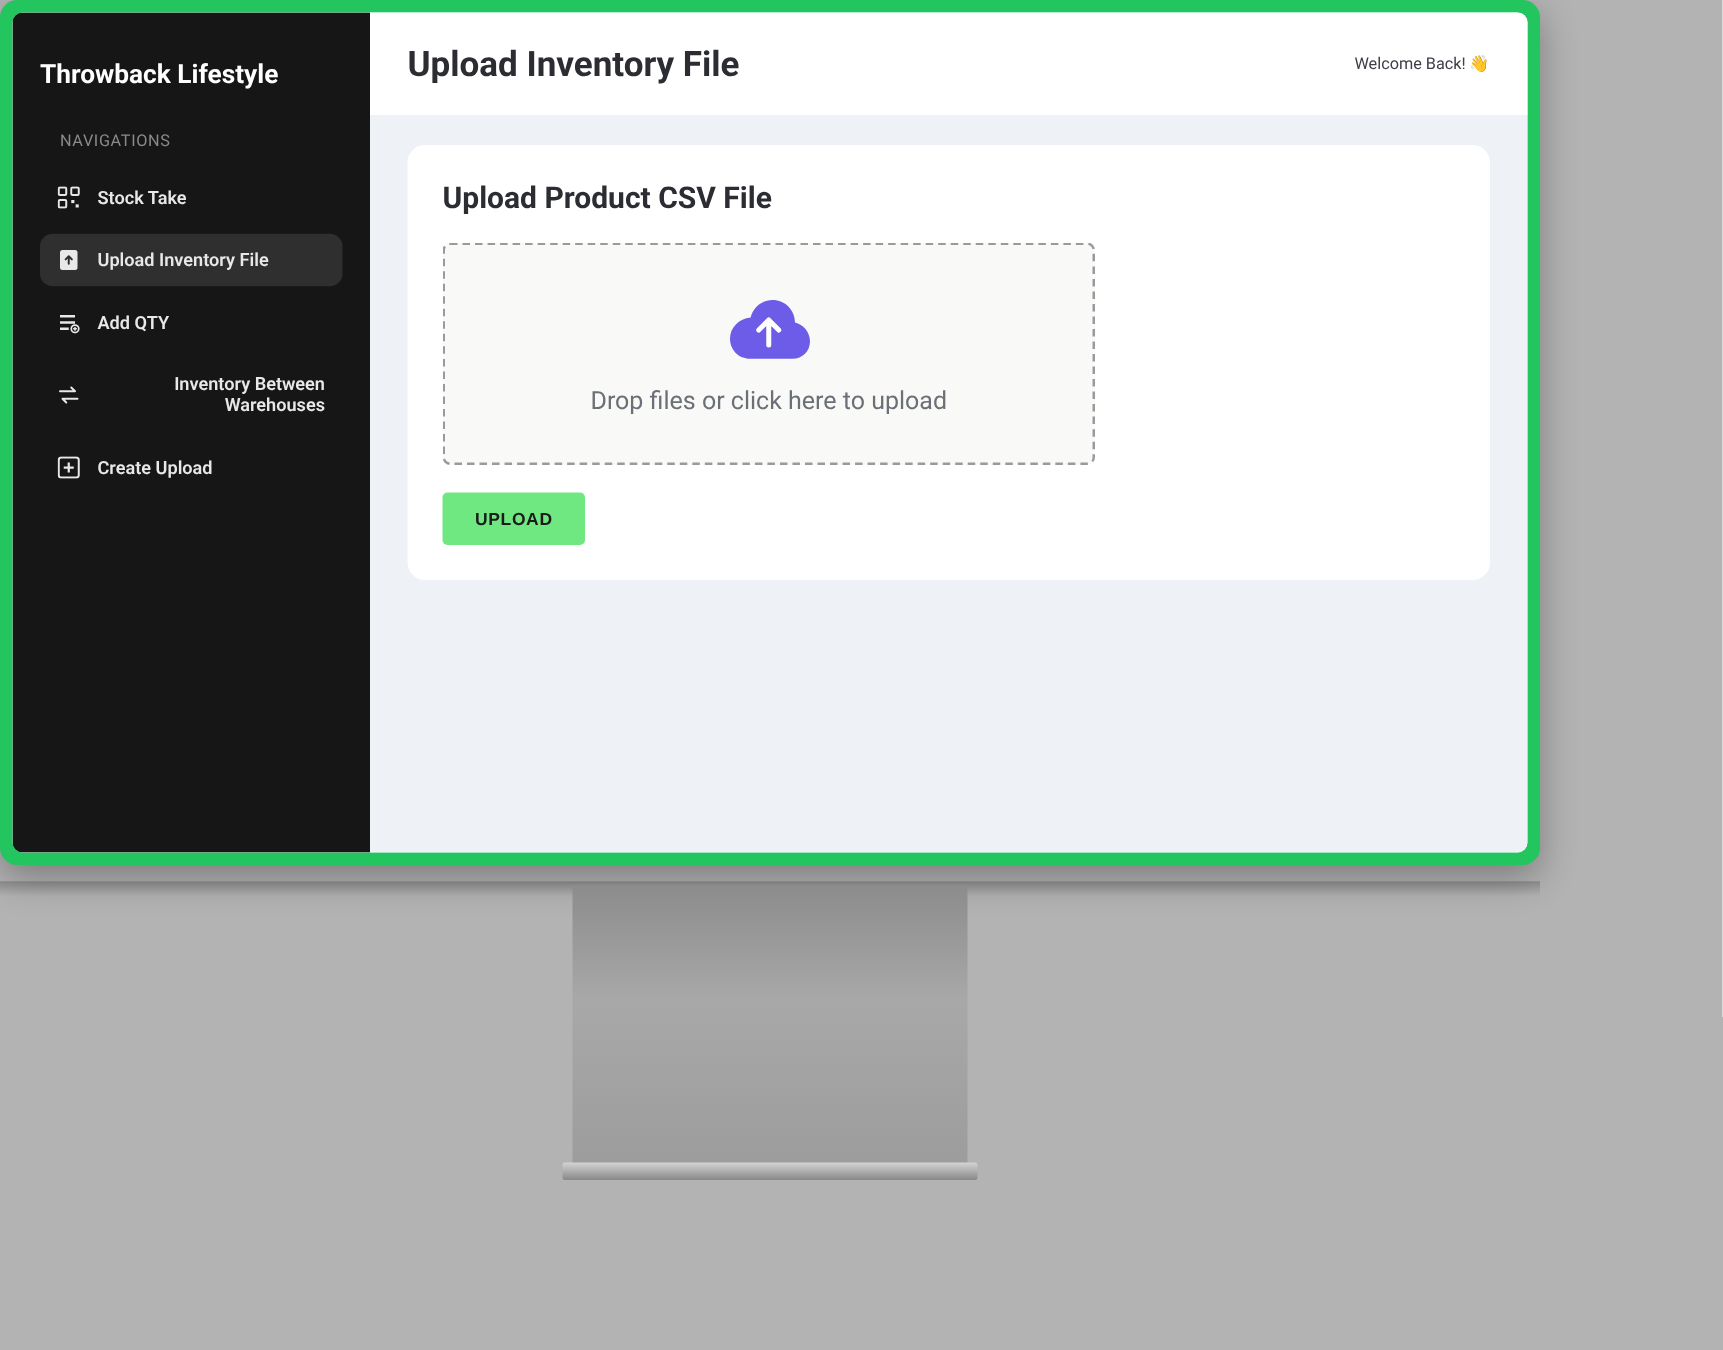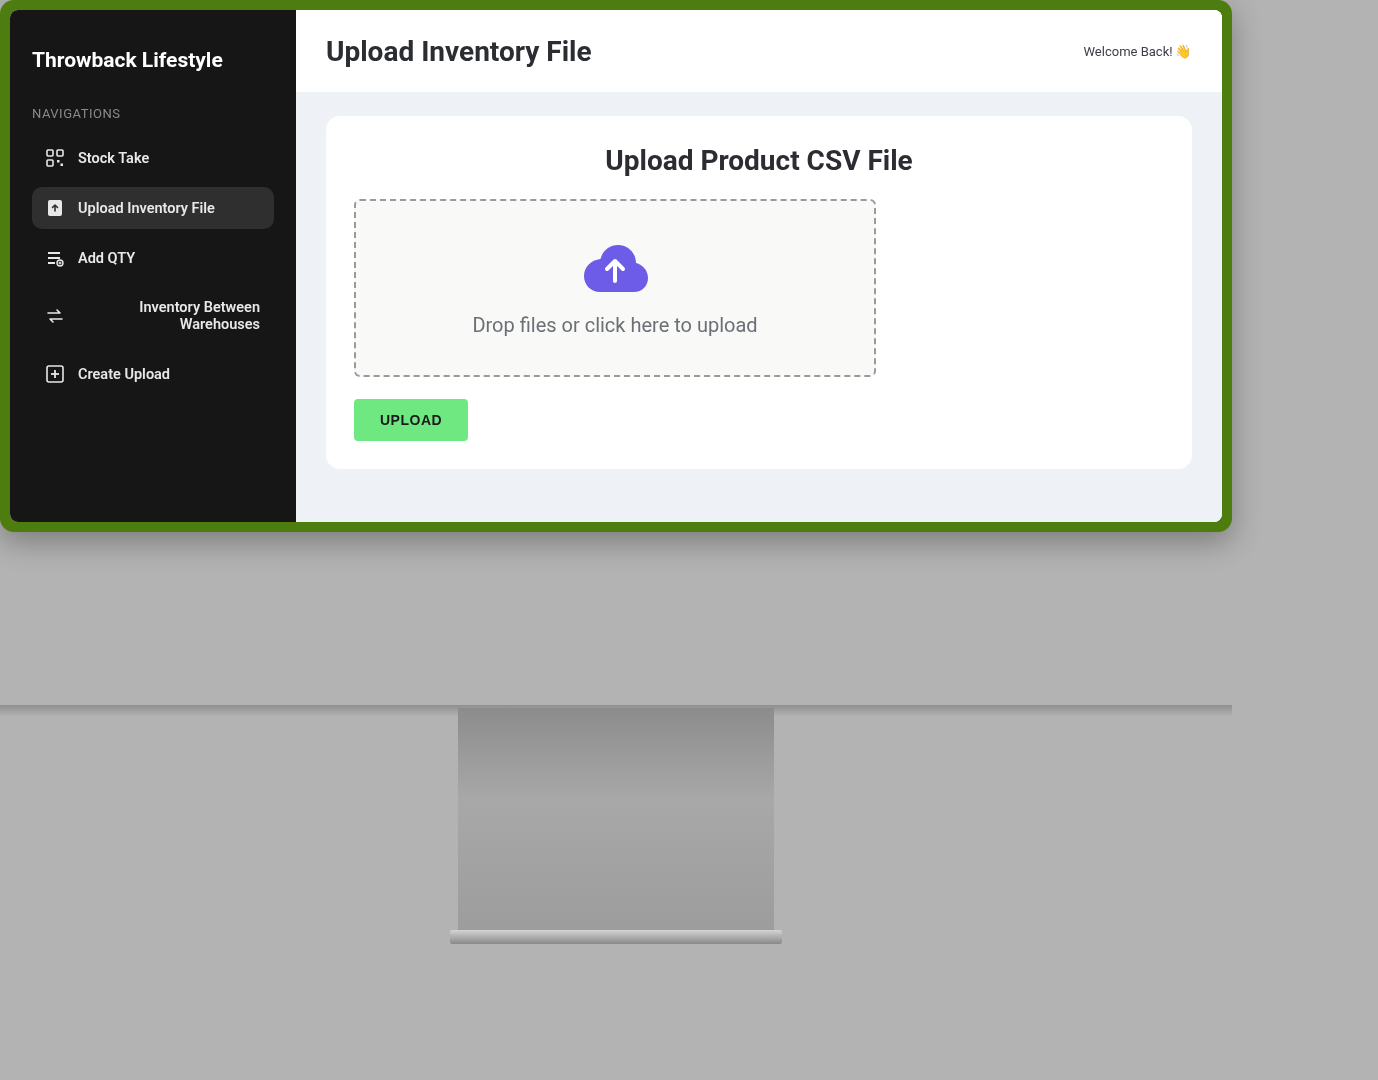--- a/index.html
+++ b/index.html
@@ -9,22 +9,22 @@
       width: 1378px;
       height: 1080px;
       overflow: hidden;
       position: relative;
     }
     .monitor-frame {
       position: absolute;
       top: 0;
       left: 0;
       width: 1232px;
-      height: 532px;
-      background: #4d7c0f;
+      height: 692px;
+      background: #22c55e;
       border-radius: 14px;
       padding: 10px;
       box-shadow: 0 10px 30px rgba(0,0,0,0.3);
     }
     .screen {
       width: 100%;
       height: 100%;
       display: flex;
       border-radius: 8px;
       overflow: hidden;
@@ -41,20 +41,21 @@
       font-size: 21px;
       font-weight: 700;
       padding: 0 22px 34px 22px;
       color: #fff;
     }
     .nav-section-label {
       font-size: 13px;
       color: #8a8a8a;
       padding: 0 22px 16px 22px;
       letter-spacing: 0.5px;
+      margin-left: 16px;
     }
     .nav-list { list-style: none; padding: 0 22px; text-align: right; }
     .nav-item {
       display: flex;
       align-items: center;
       gap: 14px;
       padding: 12px 14px;
       border-radius: 10px;
       cursor: pointer;
       font-size: 14.5px;
@@ -96,25 +97,24 @@
     }
     .content {
       padding: 24px 30px;
     }
     .card {
       background: #fff;
       border-radius: 14px;
       padding: 28px;
     }
     .card-title {
-      font-size: 28px;
+      font-size: 24px;
       font-weight: 700;
       color: #2b2d33;
       margin-bottom: 22px;
-      text-align: center;
     }
     .dropzone {
       width: 522px;
       height: 178px;
       border: 2px dashed #9a9a9a;
       border-radius: 6px;
       background: #f9f9f8;
       display: flex;
       flex-direction: column;
       align-items: center;

